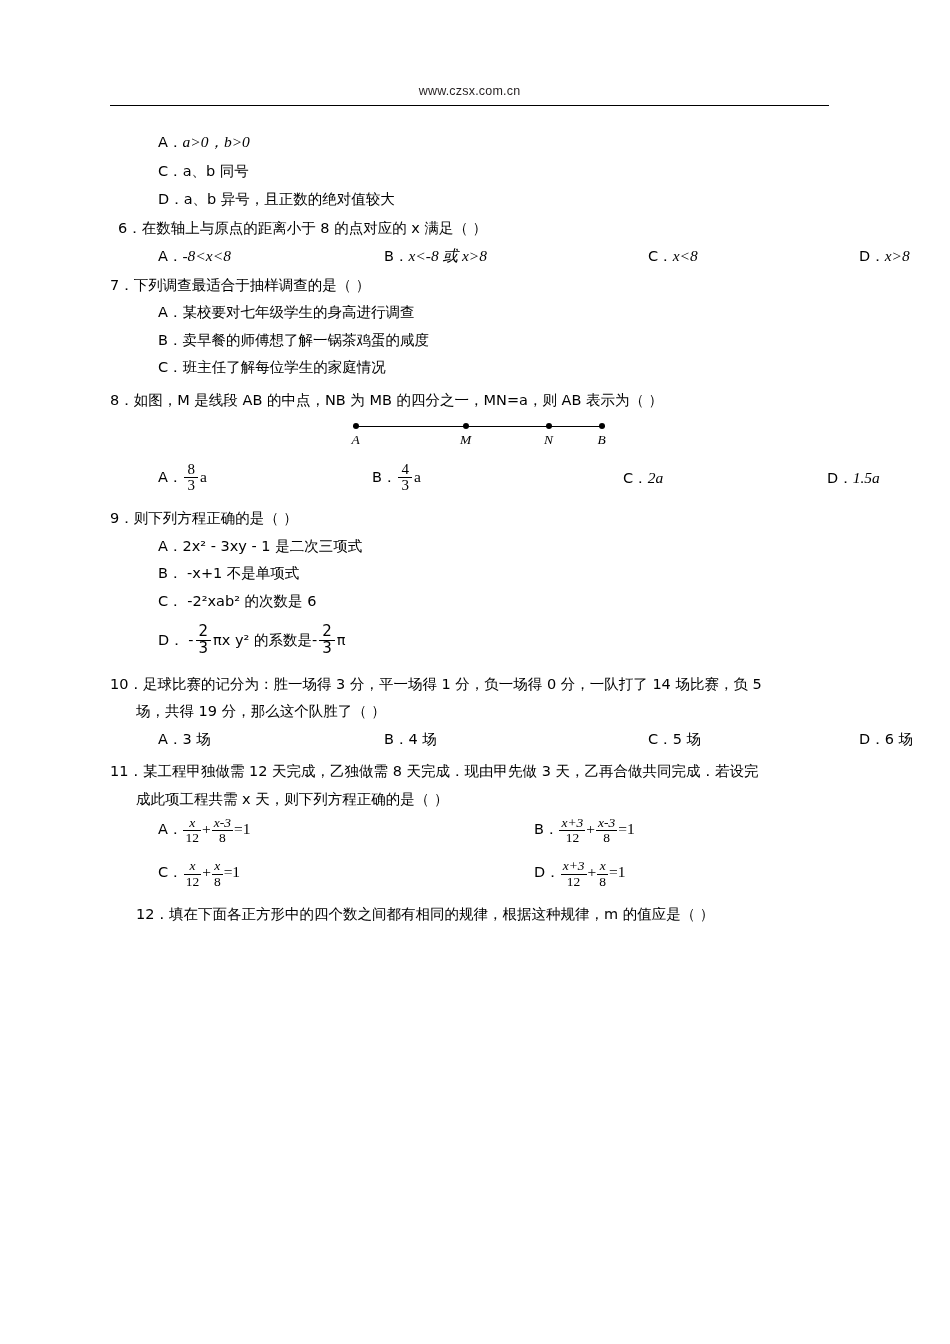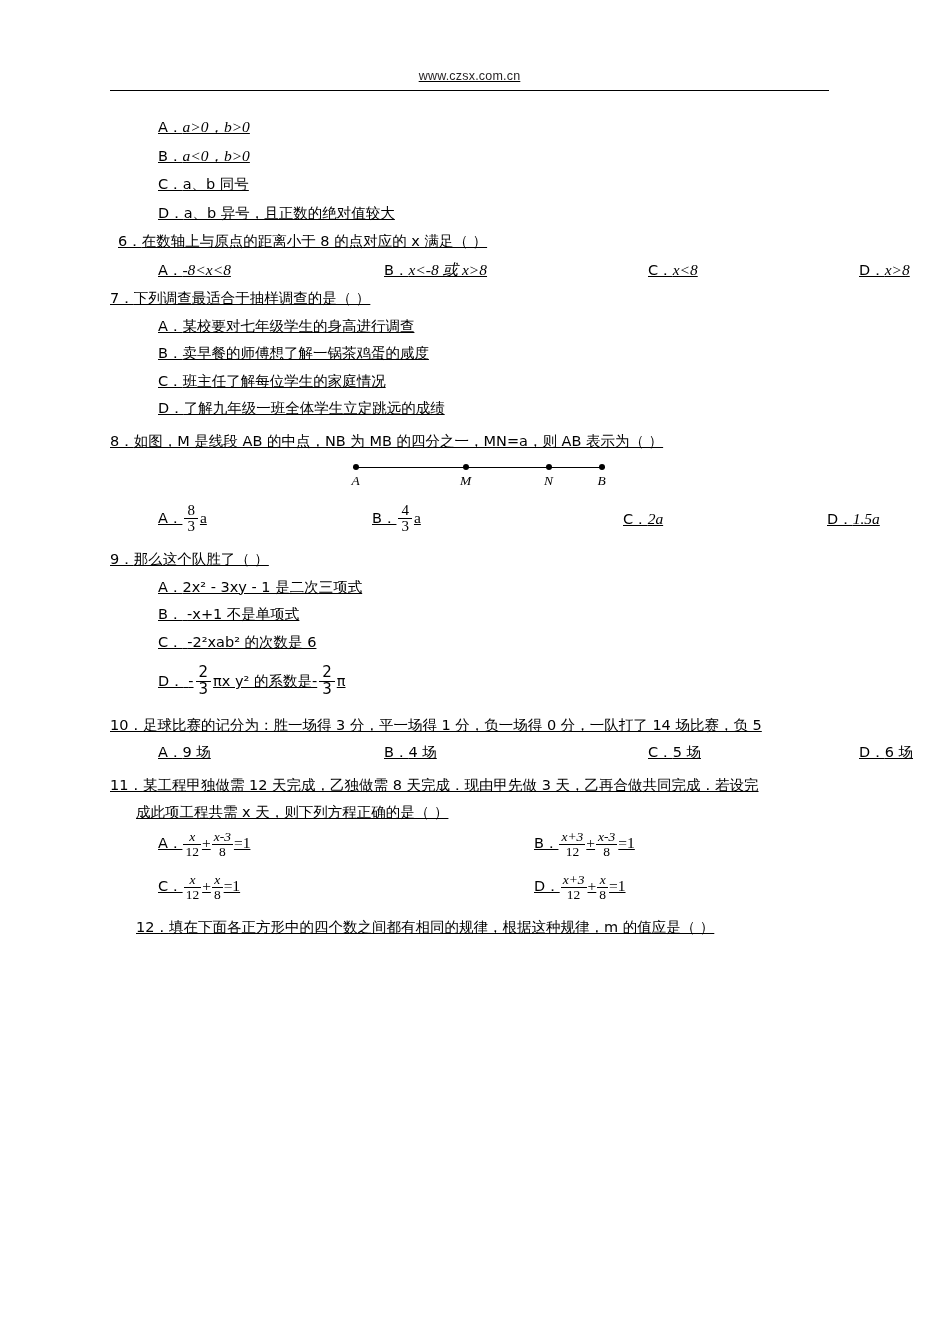--- a/index.html
+++ b/index.html
@@ -13,22 +13,21 @@
     font-family: "Liberation Serif", serif;
     color: #000000;
     position: relative;
     overflow: hidden;
   }
   .page {
     position: relative;
     width: 939px;
     height: 1344px;
     box-sizing: border-box;
-    padding: 1px 110px;
-    text-decoration: underline;
+    padding: 16px 110px;
   }
   .header {
     text-align: center;
     font-family: "Liberation Sans", sans-serif;
     font-size: 12.5px;
     color: #231f20;
     padding-top: 68px;
     letter-spacing: 0.2px;
   }
   .header-rule {
@@ -161,23 +160,20 @@
   <div class="header-rule"></div>
 
   <div class="content">
 
     <div class="q">
       <div class="opt-block" style="margin-top:1px;">
         <div class="opt-row">
           <span class="cn">A．</span><span class="it">a&gt;0，b&gt;0</span>
         </div>
         <div class="opt-row">
-          <span class="cn">B．</span><span class="it">a&lt;0，b&gt;0</span>
-        </div>
-        <div class="opt-row">
           <span class="cn">C．</span><span class="cn">a、b 同号</span>
         </div>
         <div class="opt-row">
           <span class="cn">D．</span><span class="cn">a、b 异号，且正数的绝对值较大</span>
         </div>
       </div>
     </div>
 
     <div class="q">
       <div class="cn" style="margin-left:8px;">
@@ -205,23 +201,20 @@
       </div>
       <div class="opt-block">
         <div class="opt-row cn">
           <span>A．</span><span>某校要对七年级学生的身高进行调查</span>
         </div>
         <div class="opt-row cn">
           <span>B．</span><span>卖早餐的师傅想了解一锅茶鸡蛋的咸度</span>
         </div>
         <div class="opt-row cn">
           <span>C．</span><span>班主任了解每位学生的家庭情况</span>
-        </div>
-        <div class="opt-row cn">
-          <span>D．</span><span>了解九年级一班全体学生立定跳远的成绩</span>
         </div>
       </div>
     </div>
 
     <div class="q" style="margin-top:18px;">
       <div class="cn">
         <span>8．</span><span>如图，M 是线段 AB 的中点，NB 为 MB 的四分之一，MN=a，则 AB 表示为（        ）</span>
       </div>
       <div class="figure">
         <div class="seg-wrap">
@@ -247,21 +240,21 @@
           <span class="cn">C．</span><span class="it">2a</span>
         </div>
         <div class="c4">
           <span class="cn">D．</span><span class="it">1.5a</span>
         </div>
       </div>
     </div>
 
     <div class="q" style="margin-top:17px;">
       <div class="cn">
-        <span>9．</span><span>那么这个队胜了（        ）</span>
+        <span>9．</span><span>则下列方程正确的是（        ）</span>
       </div>
       <div class="opt-block">
         <div class="opt-row cn">
           <span>A．</span><span>2x² - 3xy - 1 是二次三项式</span>
         </div>
         <div class="opt-row cn">
           <span>B．</span>&nbsp;<span>-x+1 不是单项式</span>
         </div>
         <div class="opt-row cn">
           <span>C．</span>&nbsp;<span>-2²xab² 的次数是 6</span>
@@ -269,23 +262,26 @@
         <div class="opt-row cn" style="margin-top:16px;">
           <span>D．</span>&nbsp;<span>-</span><span class="frac"><span class="num">2</span><span class="den">3</span></span><span>π</span><span>x y² 的系数是</span><span>-</span><span class="frac"><span class="num">2</span><span class="den">3</span></span><span>π</span>
         </div>
       </div>
     </div>
 
     <div class="q" style="margin-top:20px;">
       <div class="cn">
         <span>10．</span><span>足球比赛的记分为：胜一场得 3 分，平一场得 1 分，负一场得 0 分，一队打了 14 场比赛，负 5</span>
       </div>
+      <div class="cn stem-2" style="margin-top:13px; margin-left:0; padding-left:26px;">
+        <span>场，共得 19 分，那么这个队胜了（        ）</span>
+      </div>
       <div class="cols cols-w1">
         <div class="cn">
-          <span>A．</span><span>9 场</span>
+          <span>A．</span><span>3 场</span>
         </div>
         <div class="cn">
           <span>B．</span><span>4 场</span>
         </div>
         <div class="cn">
           <span>C．</span><span>5 场</span>
         </div>
         <div class="cn">
           <span>D．</span><span>6 场</span>
         </div>

